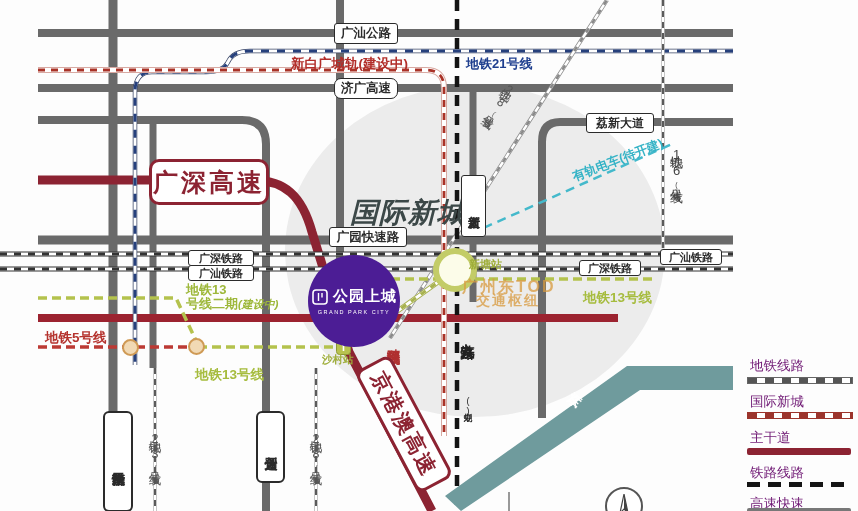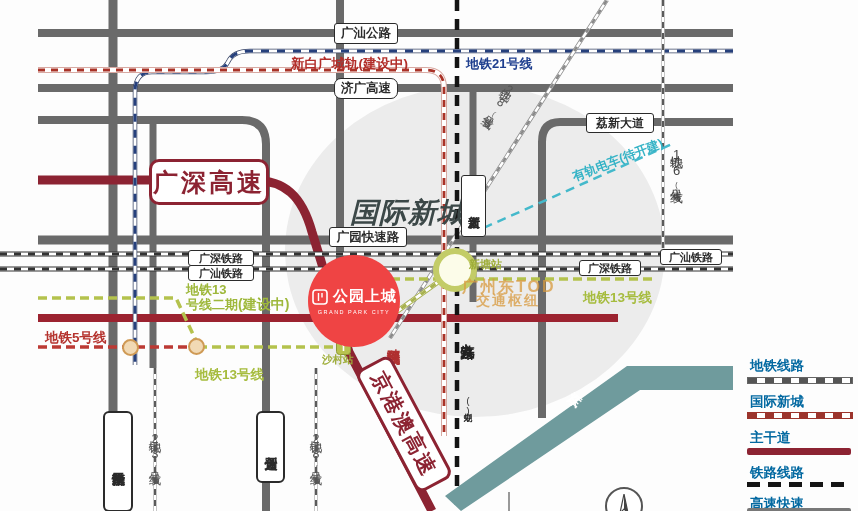--- a/index.html
+++ b/index.html
@@ -32,21 +32,21 @@
   .thinmetro .rail-dash{stroke:#5a5a5a;stroke-width:2;stroke-dasharray:6 5;}
   .cityrail .rail-casing{stroke:#d8a9a2;stroke-width:6;}
   .cityrail .rail-fill{stroke-width:4;}
   .cityrail .rail-dash{stroke:#a93227;stroke-width:2.8;stroke-dasharray:7 6;}
   .legend-line{position:absolute;left:747px;width:104px;z-index:3;}
   .ll-metro{height:5px;border:1px solid #666;background:repeating-linear-gradient(90deg,#555 0 9px,#fff 9px 17px);}
   .ll-cityrail{height:5px;border:1px solid #9c342c;background:repeating-linear-gradient(90deg,#9c342c 0 9px,#fff 9px 17px);}
   .ll-artery{height:7px;background:#8c2332;border-radius:2px;}
   .ll-railway{height:5px;background:repeating-linear-gradient(90deg,#141414 0 13px,transparent 13px 21px);}
   .ll-highway{height:8px;background:#787878;border-radius:2px;}
-  .legend-label{position:absolute;left:750px;font-size:13.5px;color:#0369a1;font-weight:bold;z-index:3;}
+  .legend-label{position:absolute;left:750px;font-size:13.5px;color:#701a75;font-weight:normal;z-index:3;}
   .station-dot{position:absolute;border-radius:50%;background:#f1d9b4;border:2.5px solid #cf9a55;
                width:13px;height:13px;z-index:2;}
 </style>
 </head>
 <body>
 
 <div id="map">
 
   <div class="blob"></div>
 
@@ -175,29 +175,29 @@
 
   <div style="position:absolute;left:433px;top:248px;width:32px;height:32px;border-radius:50%;background:#fcfce9;border:6px solid #c3cc67;z-index:2;"></div>
   <div class="lbl" style="left:469px;top:257px;font-size:11px;font-weight:bold;color:#9fae3a;"><span>新塘站</span></div>
 
   <div class="lbl" style="left:462px;top:277px;font-size:16px;font-weight:900;color:#d99a3e;opacity:.75;letter-spacing:2px;z-index:4;"><span>广州东TOD</span></div>
   <div class="lbl" style="left:476px;top:292px;font-size:14px;font-weight:900;color:#d99a3e;opacity:.75;letter-spacing:2px;z-index:4;"><span>交通枢纽</span></div>
 
   <div class="lbl" style="left:583px;top:289px;font-size:13.5px;font-weight:bold;color:#a6bc3e;"><span>地铁13号线</span></div>
   <div class="lbl" style="left:186px;top:283px;font-size:13px;font-weight:bold;color:#9eb83b;line-height:14px;">
     <span>地铁13</span><br>
-    <span>号线二期</span><span style="font-size:14px;">(建设中)</span>
+    <span>号线二期</span><span style="font-size:11px;font-style:italic;">(建设中)</span>
   </div>
   <div class="lbl" style="left:195px;top:366px;font-size:13.5px;font-weight:bold;color:#a6bc3e;"><span>地铁13号线</span></div>
 
   <div class="lbl" style="left:45px;top:329px;font-size:13.5px;font-weight:bold;color:#b5332e;"><span>地铁5号线</span></div>
   <div class="station-dot" style="left:122px;top:339px;"></div>
   <div class="station-dot" style="left:188px;top:338px;"></div>
 
-  <div style="position:absolute;left:308px;top:255px;width:92px;height:92px;border-radius:50%;background:#ef4444;z-index:5;
+  <div style="position:absolute;left:308px;top:255px;width:92px;height:92px;border-radius:50%;background:#4c1d95;z-index:5;
               display:flex;flex-direction:column;align-items:center;justify-content:center;">
     <div style="display:flex;align-items:center;gap:4px;">
       <svg width="18" height="18" viewBox="0 0 18 18">
         <rect x="2" y="2" width="14" height="14" rx="3" fill="none" stroke="#fff" stroke-width="1.6"></rect>
         <path d="M7.5 5 V13 M11 5 V9.5" stroke="#fff" stroke-width="1.4" fill="none"></path>
       </svg>
       <span style="color:#fff;font-size:15px;font-weight:bold;letter-spacing:1px;">公园上城</span>
     </div>
     <span style="color:#fff;font-size:5.5px;letter-spacing:1.5px;margin-top:3px;">GRAND PARK CITY</span>
   </div>

